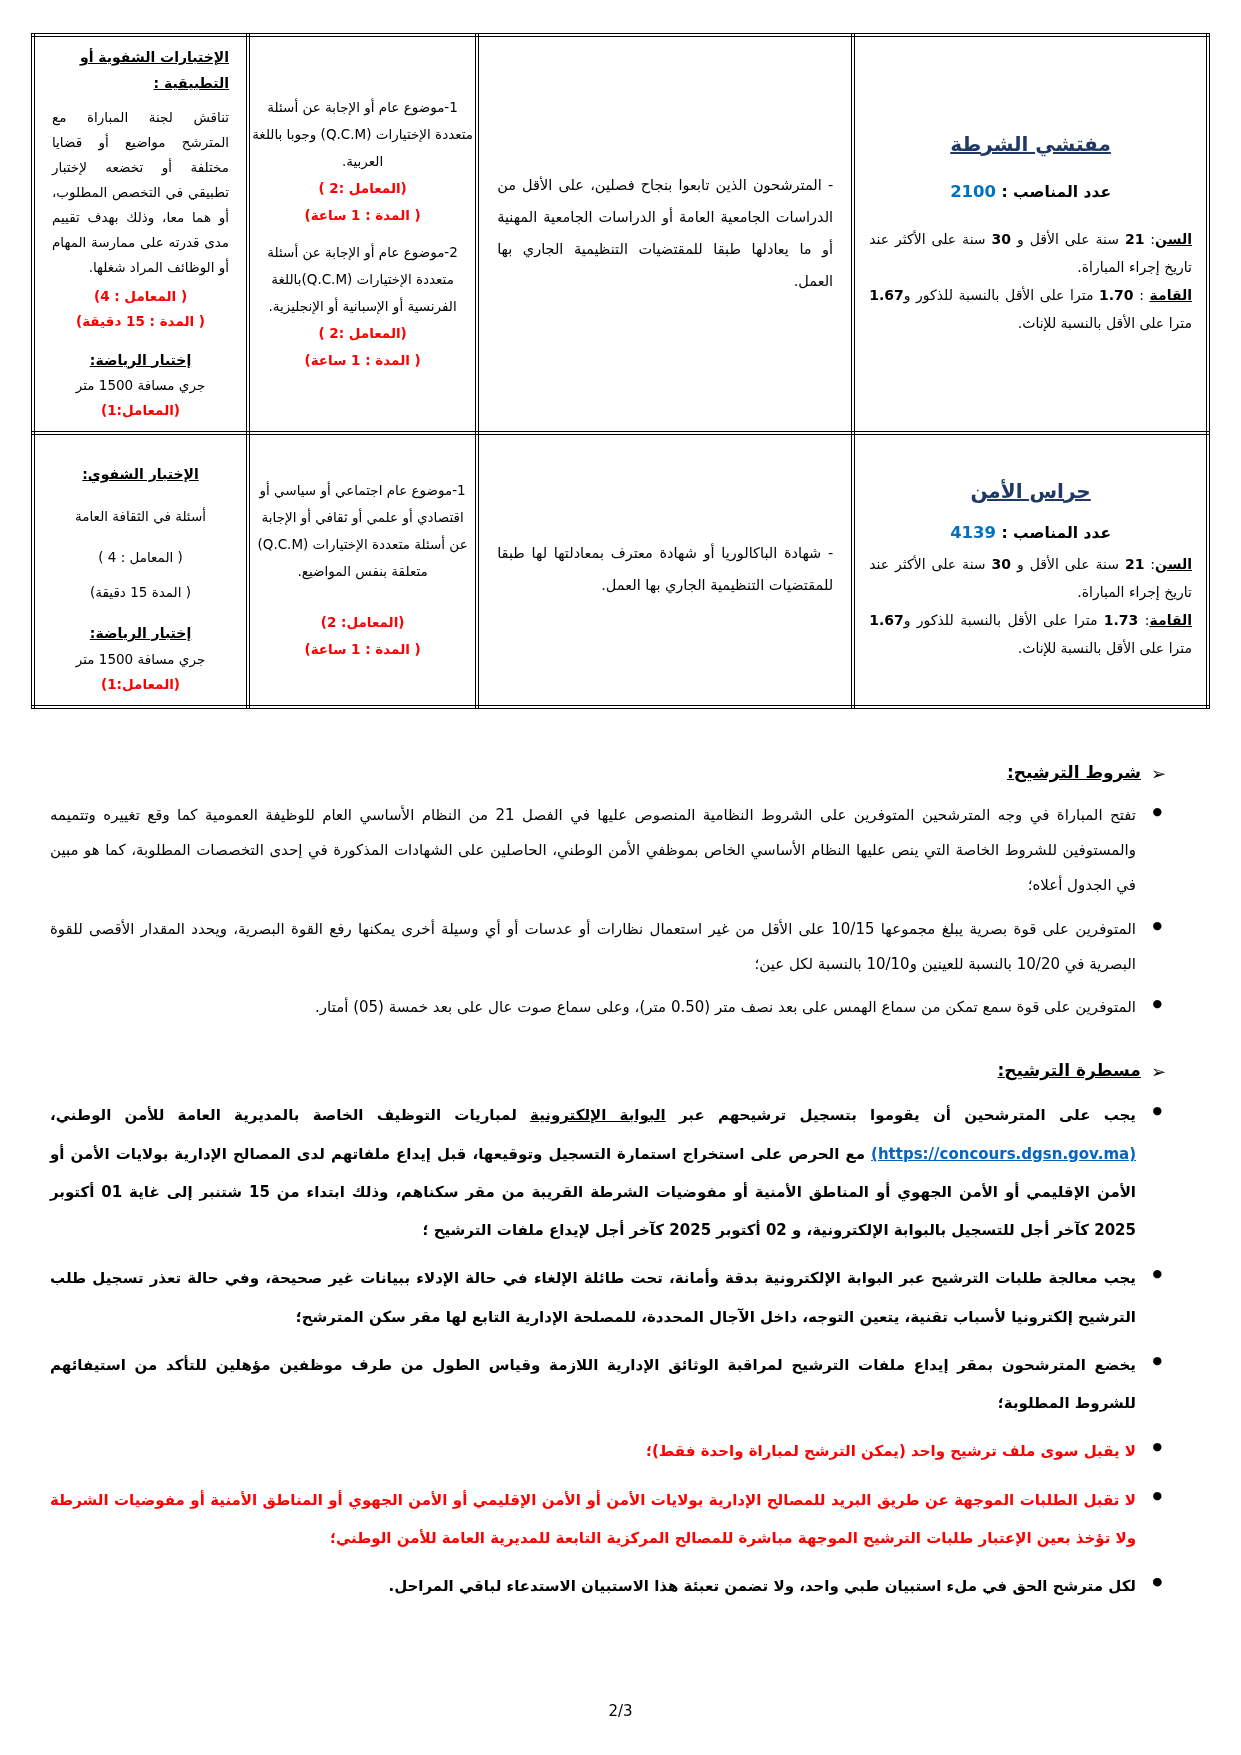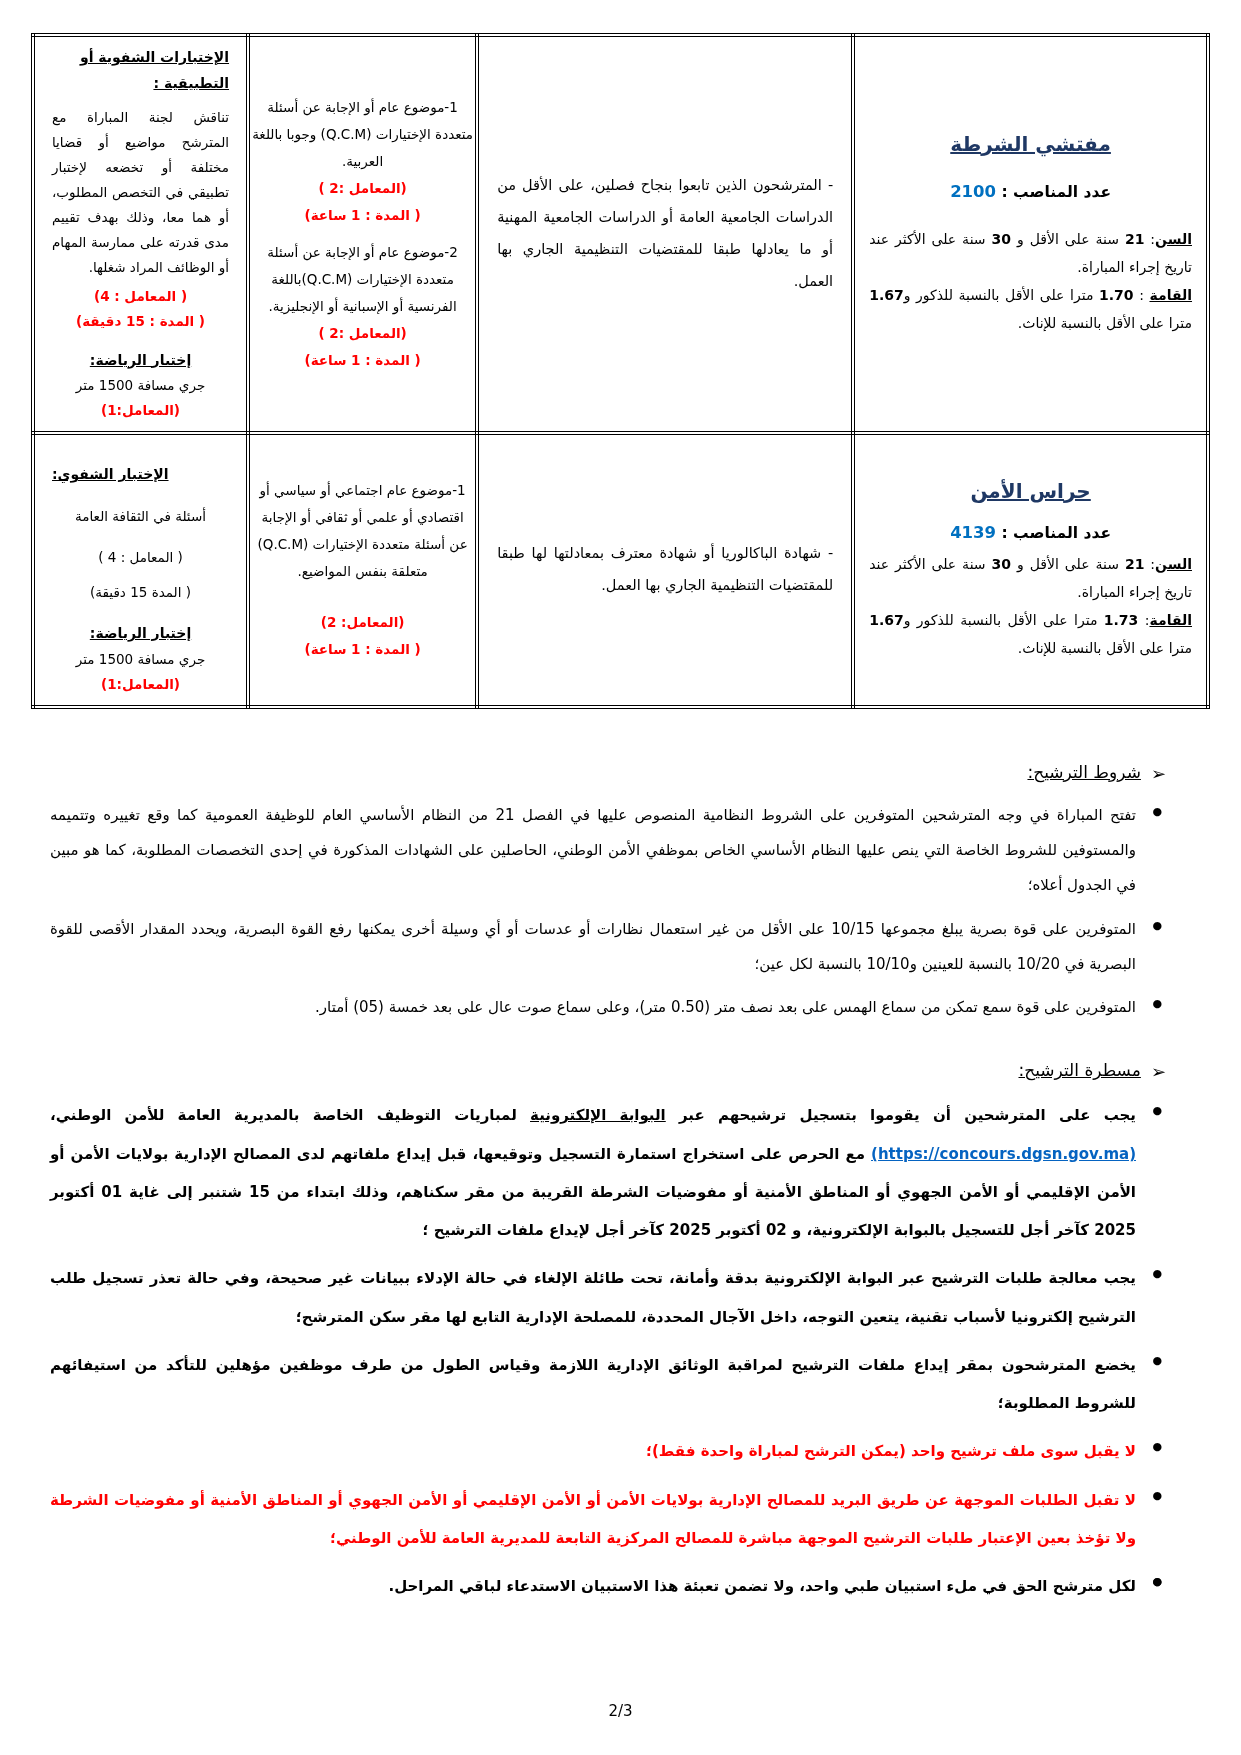--- a/index.html
+++ b/index.html
@@ -30,34 +30,34 @@
 
   td.written-cell { text-align: center; font-size: 13.5px; line-height: 2.0; padding: 6px 2px; }
   .exam { margin-bottom: 10px; }
   .exam:last-child { margin-bottom: 0; }
   .exam .meta { display: block; }
   .red { color: #FF0000; font-weight: bold; }
   tr.r2 .exam .txt { margin-bottom: 24px; }
 
   td.oral-cell { vertical-align: top; text-align: center; font-size: 13.5px; line-height: 1.85; padding: 8px 17px; }
   .oral-heading { font-weight: bold; font-size: 14px; text-decoration: underline; text-align: right; margin-bottom: 8px; }
-  tr.r2 .oral-heading { text-align: left; margin-bottom: 16px; margin-top: 19px; }
+  tr.r2 .oral-heading { text-align: center; margin-bottom: 16px; margin-top: 19px; }
   .oral-body { text-align: justify; text-align-last: right; margin-bottom: 4px; }
   tr.r2 .oral-body { text-align: center; text-align-last: center; margin-bottom: 16px; }
   .coef-line { display: block; }
   .blackmeta { color: #000; font-weight: normal; margin-top: 10px; }
   .sport { margin-top: 14px; text-align: center; }
   tr.r2 .sport { margin-top: 16px; }
   .sport-heading { font-weight: bold; font-size: 14px; text-decoration: underline; }
 
   
   .section { margin: 0 75px 0 50px; }
   .section.first { margin-top: 52px; }
   .section.second { margin-top: 34px; }
-  .section-heading { font-size: 17px; font-weight: normal; }
+  .section-heading { font-size: 17px; font-weight: bold; }
   .section-heading .arrow { display: inline-block; margin-left: 10px; font-size: 18px; transform: translateY(2px); }
   .section-heading .htxt { text-decoration: underline; }
   ul.bullets { list-style: none; margin-top: 16px; }
   ul.bullets li { position: relative; padding-right: 30px; font-size: 15px; line-height: 2.35; text-align: justify; text-align-last: right; margin-bottom: 8px; }
   ul.bullets li .dot { position: absolute; right: 4px; top: 1px; font-size: 11px; color: #000; }
   ul.bullets.proc li { font-weight: bold; line-height: 2.55; margin-bottom: 10px; }
   ul.bullets li.red-b { color: #FF0000; }
   .portal-u { text-decoration: underline; font-weight: bold; }
   a.link { color: #0563C1; text-decoration: underline; font-weight: bold; unicode-bidi: embed; }
   .b { font-weight: bold; }

